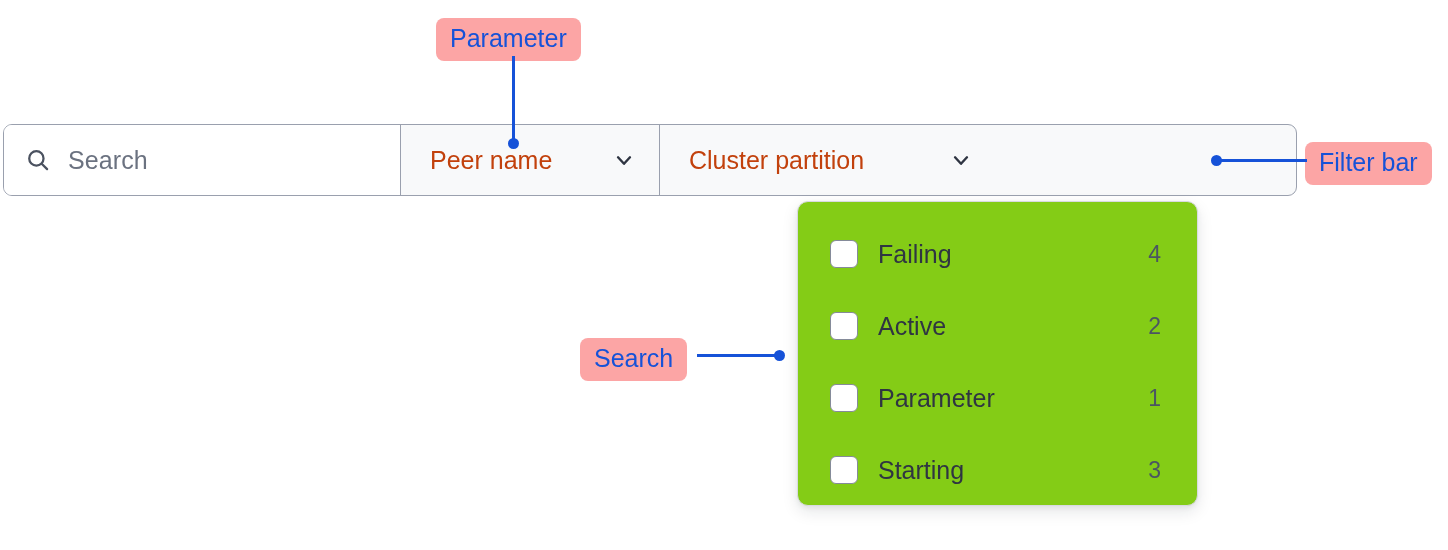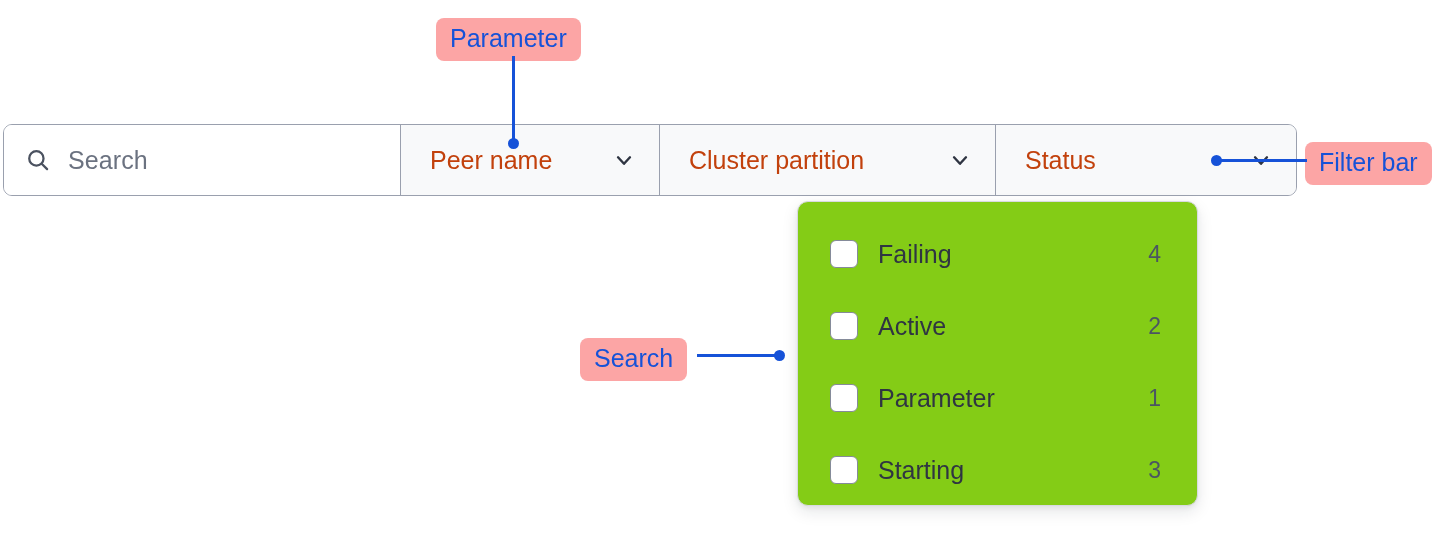--- a/index.html
+++ b/index.html
@@ -196,28 +196,20 @@
 
   <div id="seg-cluster-partition" class="dropdown-segment">
     <span class="dropdown-label">Cluster partition</span>
     <span class="chevron-wrap">
       <svg width="26" height="26" viewBox="0 0 24 24" fill="none">
         <polyline points="6.5,9.5 12,15.5 17.5,9.5" stroke="#2f3542" stroke-width="2.2" stroke-linecap="round" stroke-linejoin="round"></polyline>
       </svg>
     </span>
   </div>
 
-  <div id="seg-status" class="dropdown-segment">
-    <span class="dropdown-label">Status</span>
-    <span class="chevron-wrap">
-      <svg width="26" height="26" viewBox="0 0 24 24" fill="none">
-        <polyline points="6.5,9.5 12,15.5 17.5,9.5" stroke="#2f3542" stroke-width="2.2" stroke-linecap="round" stroke-linejoin="round"></polyline>
-      </svg>
-    </span>
-  </div>
 
 </div>
 
 <div id="values-panel">
 
   <div class="value-row">
     <span class="checkbox"></span>
     <span class="value-label">Failing</span>
     <span class="value-count">4</span>
   </div>

